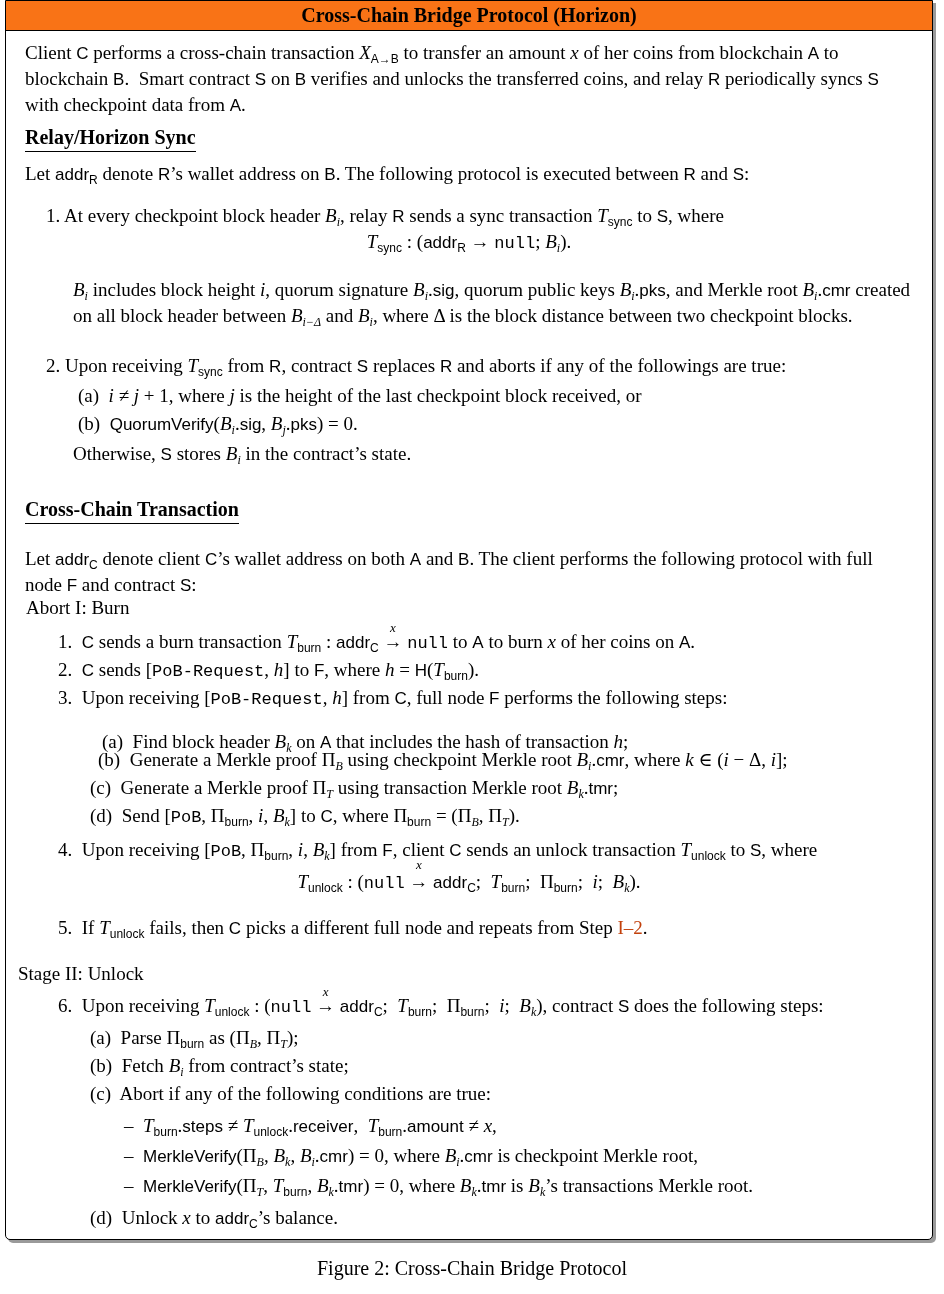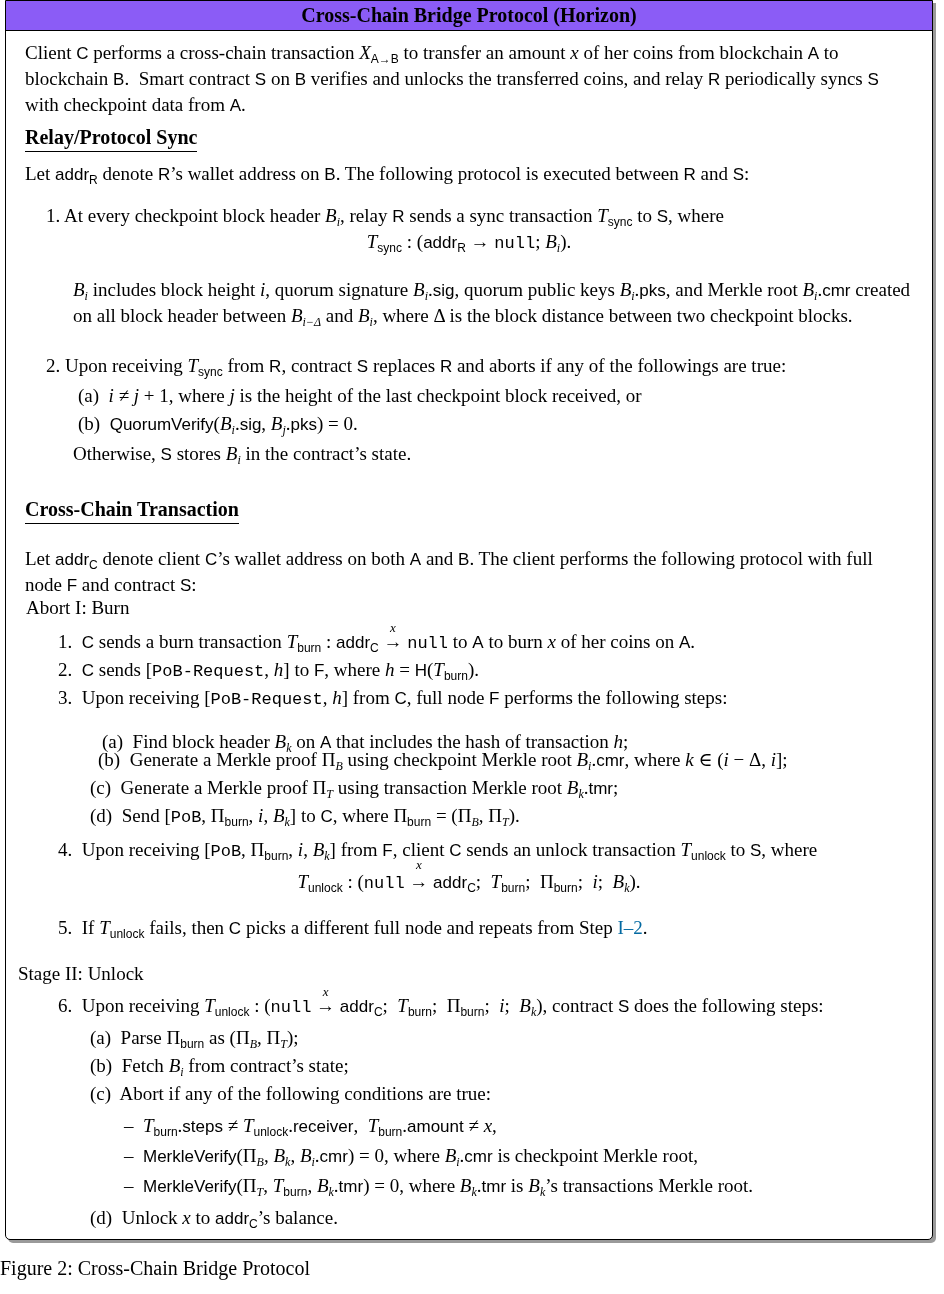--- a/index.html
+++ b/index.html
@@ -8,58 +8,58 @@
     font-family: "DejaVu Serif", "Liberation Serif", serif;
     color: #000; font-size: 17.5px;
   }
   .frame {
     position: absolute; left: 5px; top: 0; width: 926px; height: 1238px;
     border: 1.5px solid #000; border-radius: 0 0 5px 5px;
     box-shadow: 3px 3px 0 #9a9a9a; background: #fff;
     font-family: "Liberation Serif", "DejaVu Serif", serif;
   }
   .titlebar {
-    height: 29px; background: #8b5cf6; border-bottom: 1.5px solid #000;
+    height: 29px; background: #f97316; border-bottom: 1.5px solid #000;
     text-align: center; font-weight: bold; font-size: 20px; line-height: 29px;
   }
   .content { position: relative; }
   .blk { position: absolute; left: 19px; right: 18px; font-size: 19px; line-height: 25px; }
   .sf { font-family: "Liberation Sans", "DejaVu Sans", sans-serif; font-size: 17px; }
   .tt { font-family: "Liberation Mono", "DejaVu Sans Mono", monospace; font-size: 17px; }
   i.m { font-style: italic; }
   sub { font-size: 12px; vertical-align: -4px; line-height: 0; }
   sub.sf { font-size: 12px; text-align: center; }
   .heading {
     position: absolute; left: 19px; font-weight: bold; font-size: 20px;
     border-bottom: 1.5px solid #000; padding-bottom: 2px; line-height: 24px;
   }
   .row { position: absolute; font-size: 19px; line-height: 25px; white-space: nowrap; }
   .num { display: inline-block; }
   .center { position: absolute; left: 0; right: 0; text-align: center; font-size: 19px; white-space: nowrap; }
   .xarrow { display: inline-block; position: relative; }
   .xarrow .lab { position: absolute; left: 0; right: 0; top: -14px; text-align: center; font-style: italic; font-size: 13px; }
-  .link { color: #0369a1; }
+  .link { color: #c2410c; }
   .caption {
-    position: absolute; top: 1257px; left: 0; width: 944px; 
+    position: absolute; top: 1257px; left: 0; width: 944px; text-align: center;
     font-family: "Liberation Serif", "DejaVu Serif", serif; font-size: 20px;
   }
 </style>
 </head>
 <body>
 
 <div class="frame">
   <div class="titlebar">Cross-Chain Bridge Protocol (Horizon)</div>
 
   <div class="content">
 
     <div class="blk" style="top:9px;">
       Client <span class="sf">C</span> performs a cross-chain transaction <i class="m">X</i><sub class="sf">A→B</sub> to transfer an amount <i class="m">x</i> of her coins from blockchain <span class="sf">A</span> to blockchain <span class="sf">B</span>.&nbsp; Smart contract <span class="sf">S</span> on <span class="sf">B</span> verifies and unlocks the transferred coins, and relay <span class="sf">R</span> periodically syncs <span class="sf">S</span> with checkpoint data from <span class="sf">A</span>.
     </div>
 
-    <div class="heading" style="top:94px;">Relay/Protocol Sync</div>
+    <div class="heading" style="top:94px;">Relay/Horizon Sync</div>
 
     <div class="blk" style="top:130px;">
       Let <span class="sf">addr</span><sub class="sf">R</sub> denote <span class="sf">R</span>’s wallet address on <span class="sf">B</span>. The following protocol is executed between <span class="sf">R</span> and <span class="sf">S</span>:
     </div>
 
     <div class="row" style="top:172px; left:40px;">
       <span class="num">1.</span>
       At every checkpoint block header <i class="m">B<sub>i</sub></i>, relay <span class="sf">R</span> sends a sync transaction <i class="m">T</i><sub class="sf">sync</sub> to <span class="sf">S</span>, where
     </div>
     <div class="center" style="top:200px;">

